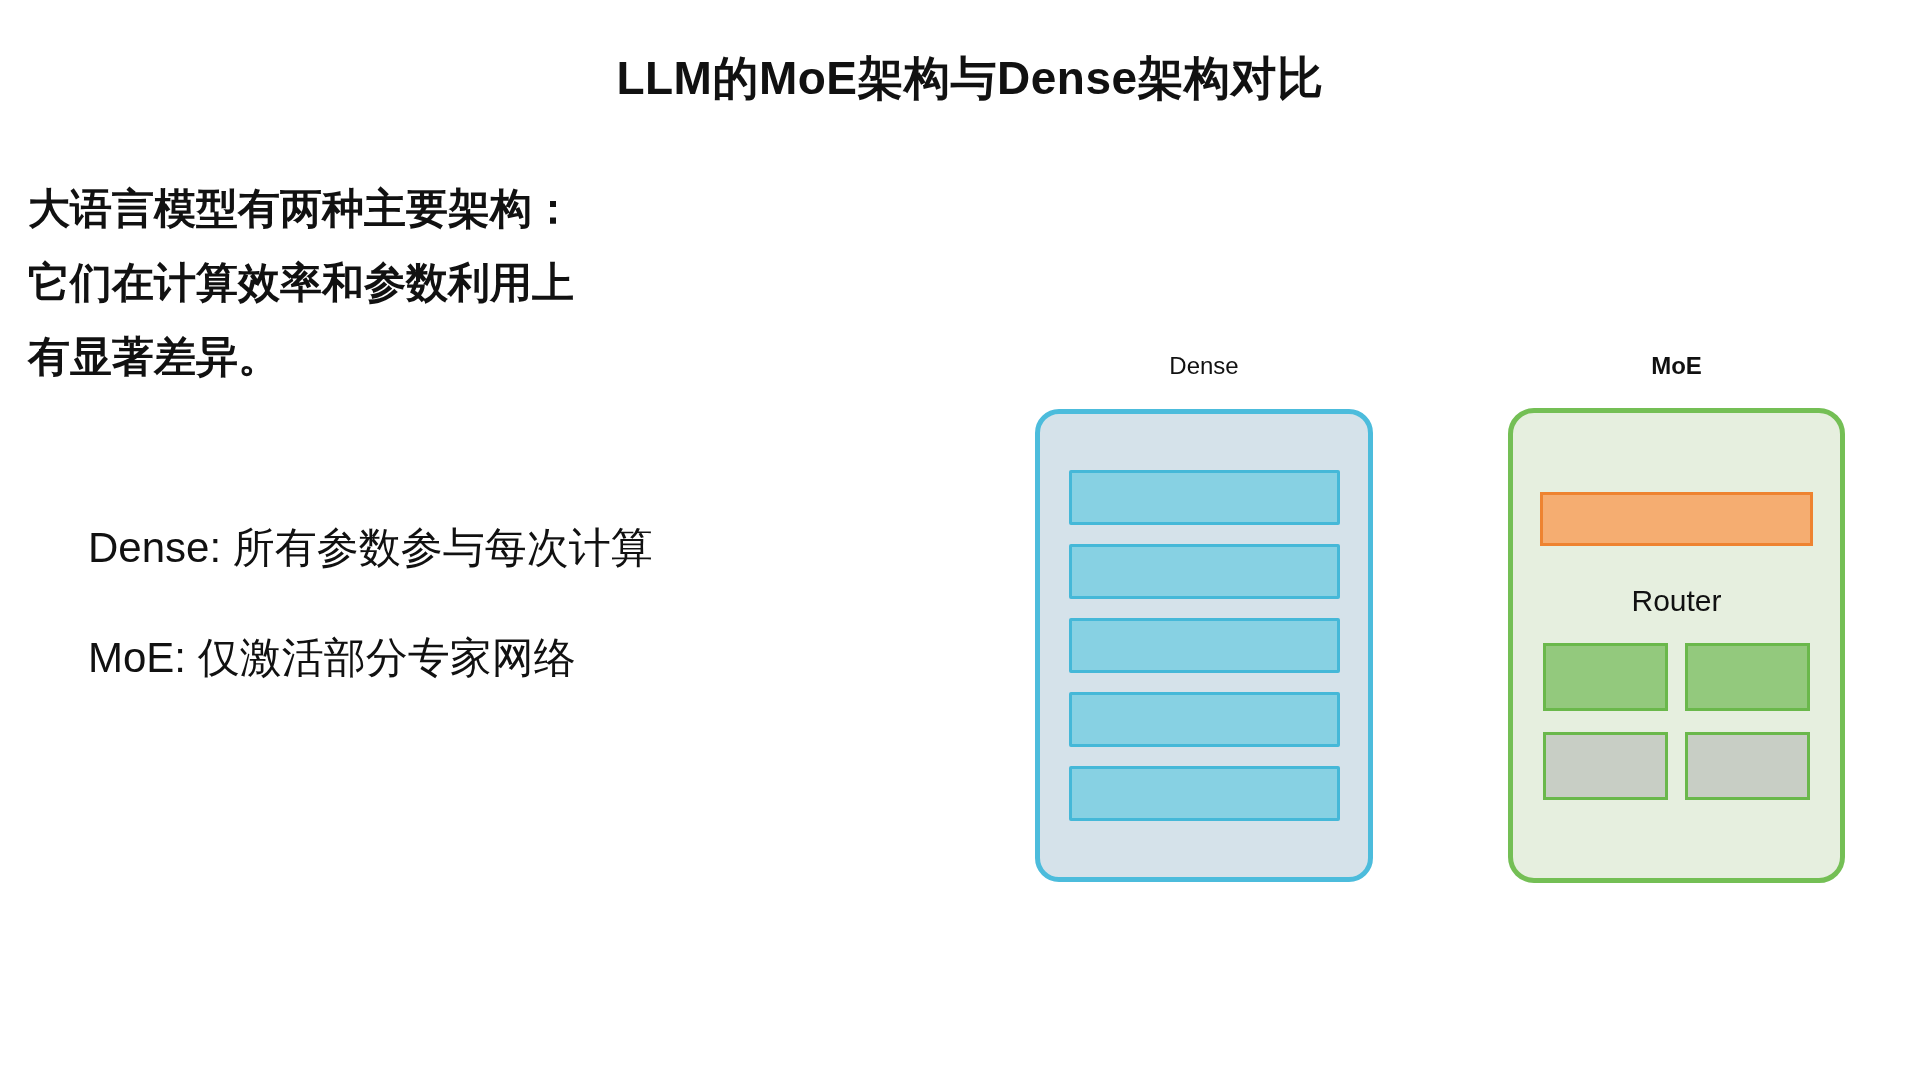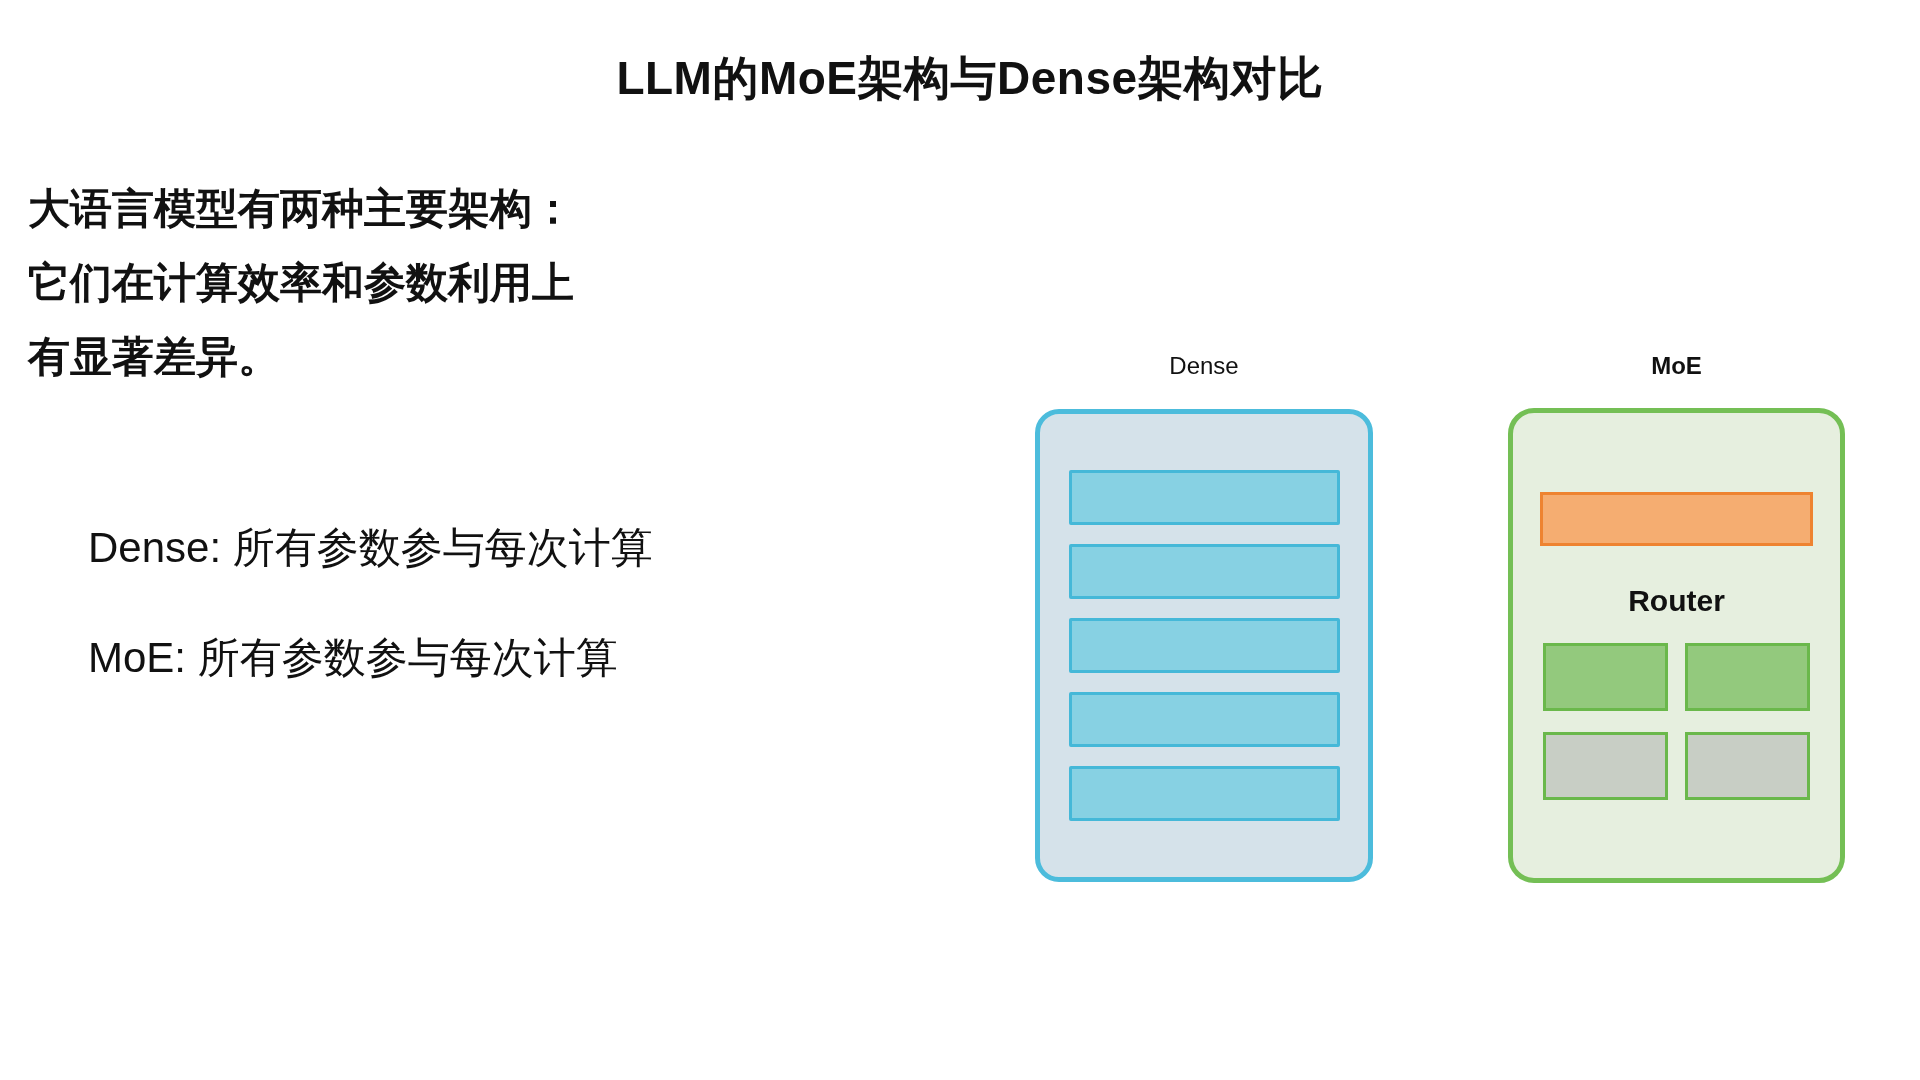--- a/index.html
+++ b/index.html
@@ -79,21 +79,20 @@
 
   
   .moe-box {
     position: absolute;
     left: 1508px; top: 408px;
     width: 337px; height: 475px;
     box-sizing: border-box;
     background: var(--moe-box-fill);
     border: 5px solid var(--moe-box-border);
     border-radius: 26px;
-    font-weight: bold;
   }
   .router-bar {
     position: absolute;
     left: 27px; top: 79px;
     width: 273px; height: 54px;
     box-sizing: border-box;
     background: var(--moe-router-fill);
     border: 3px solid var(--moe-router-border);
   }
   .router-label {
@@ -125,21 +124,21 @@
 
 <div class="page-title">LLM的MoE架构与Dense架构对比</div>
 
 <div class="intro">
   <div>大语言模型有两种主要架构：</div>
   <div>它们在计算效率和参数利用上</div>
   <div>有显著差异。</div>
 </div>
 
 <div class="note note-dense">Dense: 所有参数参与每次计算</div>
-<div class="note note-moe">MoE: 所有参数参与每次计算</div>
+<div class="note note-moe">MoE: 仅激活部分专家网络</div>
 
 <div class="diagram-label dense-label">Dense</div>
 <div class="dense-box">
     <div class="layer"></div>
     <div class="layer"></div>
     <div class="layer"></div>
     <div class="layer"></div>
     <div class="layer"></div>
   </div>
 

